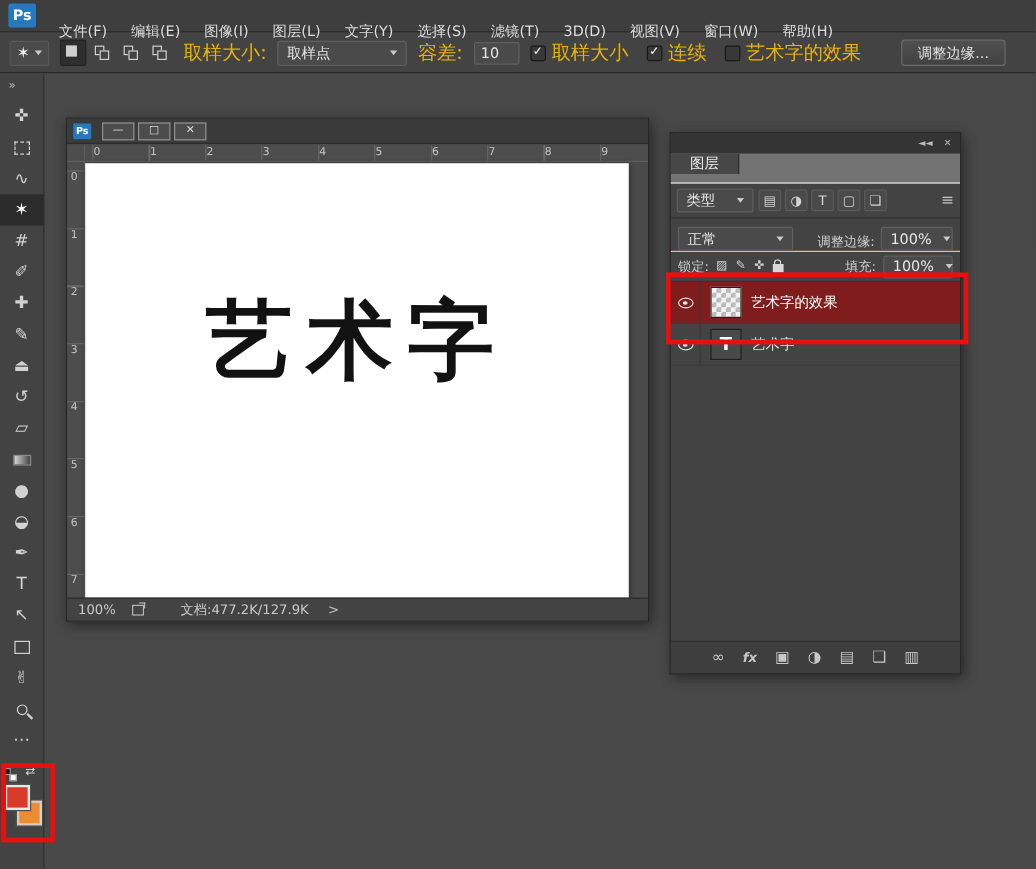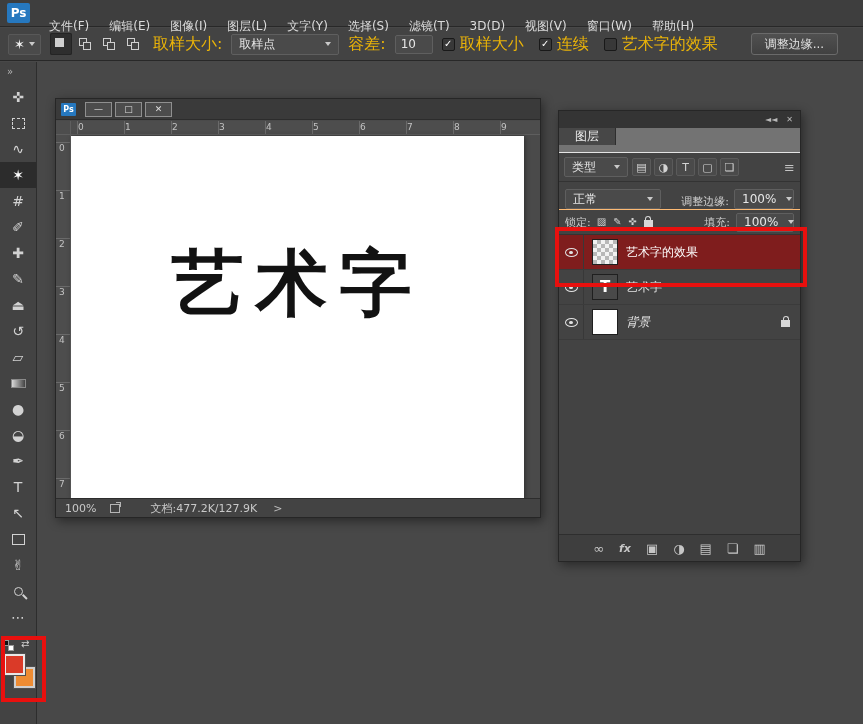--- a/index.html
+++ b/index.html
@@ -412,30 +412,20 @@
         <span class="thumb checker"></span>
         <span class="lname">艺术字的效果</span>
       </div>
       <div class="layer-row">
         <span class="eye-cell">
           <span class="eye"></span>
         </span>
         <span class="thumb text">T</span>
         <span class="lname">艺术字</span>
       </div>
-      <div class="layer-row">
-        <span class="eye-cell">
-          <span class="eye"></span>
-        </span>
-        <span class="thumb white"></span>
-        <span class="lname italic">背景</span>
-        <span class="row-lock">
-          <span class="mini-lock"></span>
-        </span>
-      </div>
     </div>
   <div id="layers-bottom" class="lp-bottom">
       <span class="bic">∞</span>
       <span class="bic fx">fx</span>
       <span class="bic">▣</span>
       <span class="bic">◑</span>
       <span class="bic">▤</span>
       <span class="bic">❏</span>
       <span class="bic">▥</span>
     </div>

